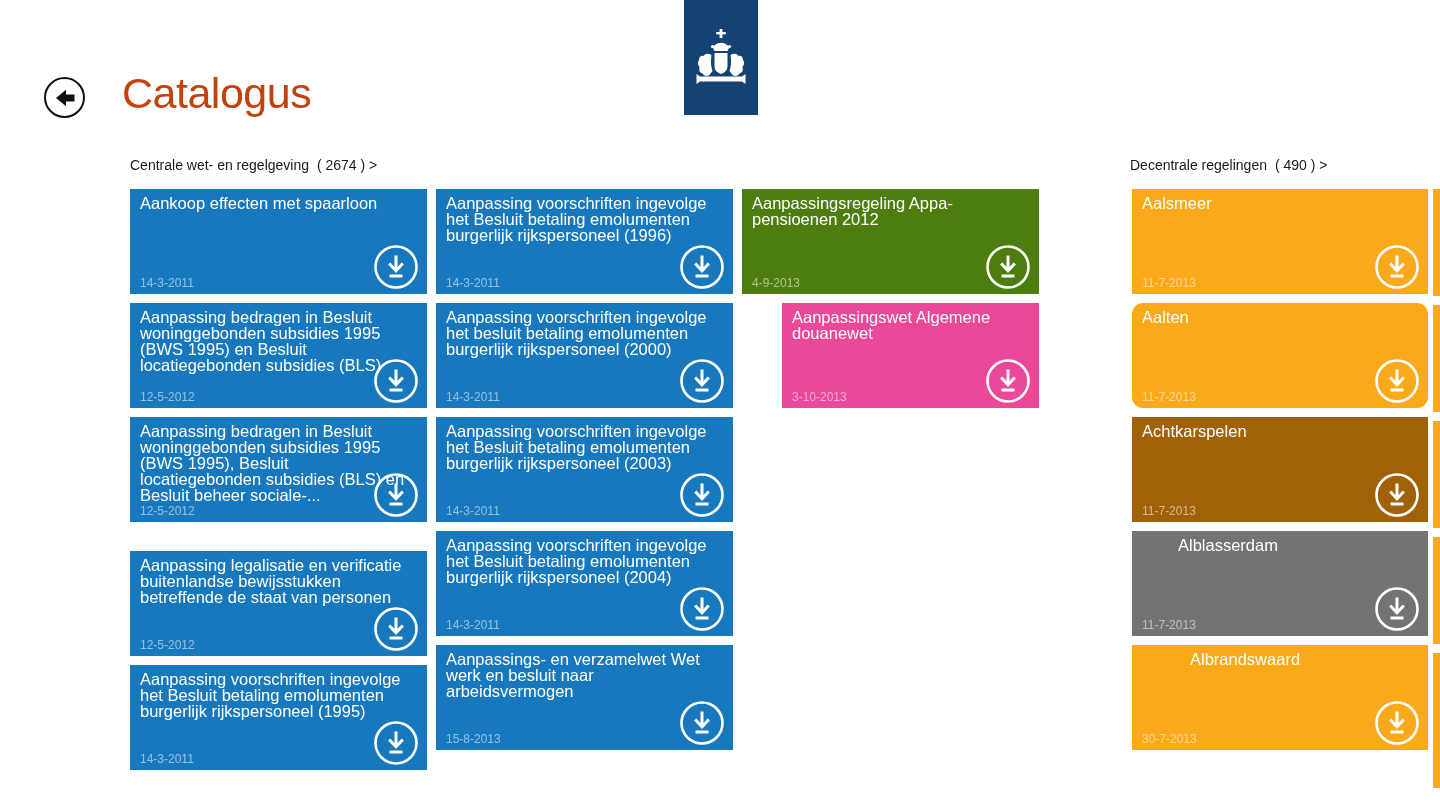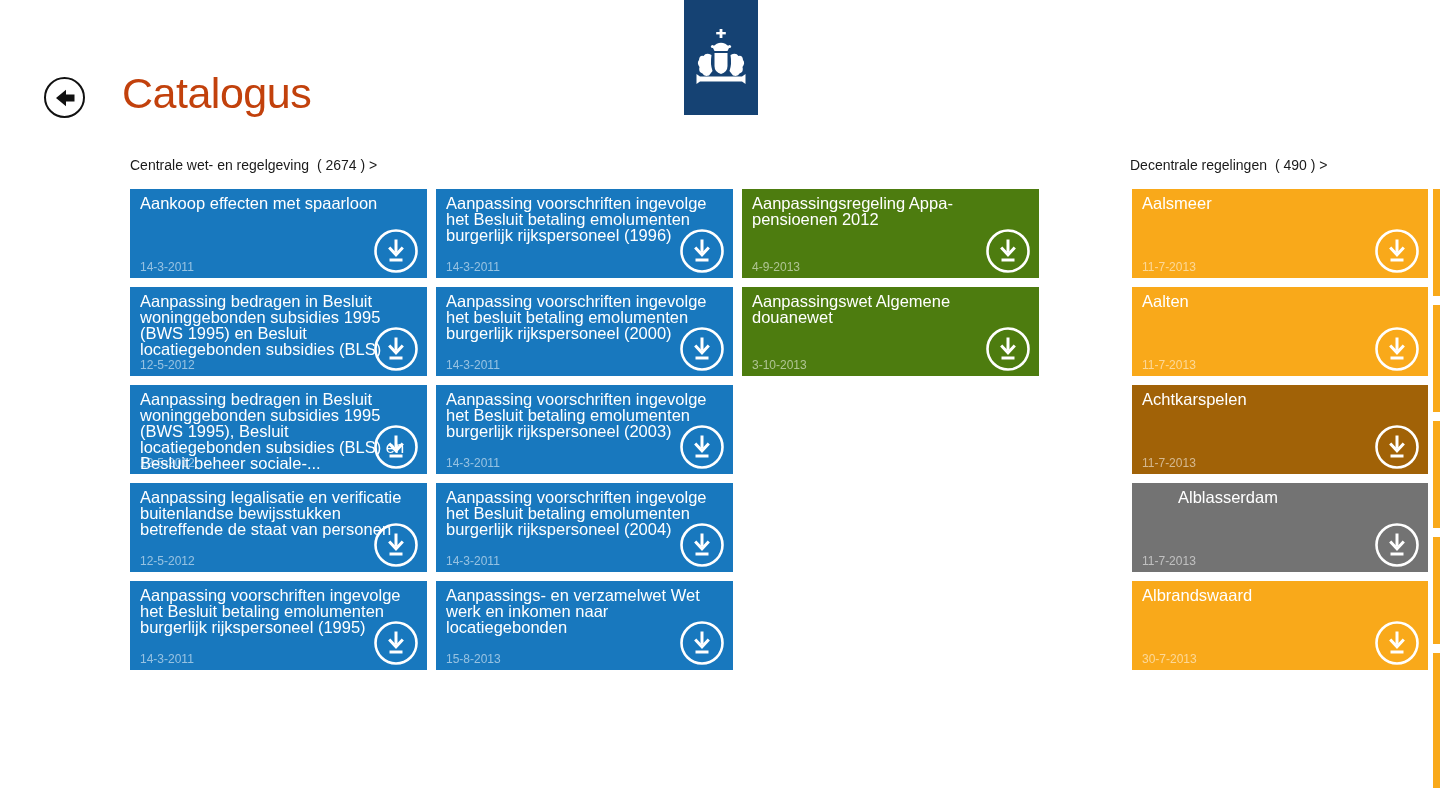--- a/index.html
+++ b/index.html
@@ -22,21 +22,21 @@
   #hdr-decentral { left:1130px; }
 
   
   .grid { position:absolute; top:189px; display:flex; gap:9px; }
   #grid-central   { left:130px; }
   #grid-decentral { left:1132px; }
   .column { display:flex; flex-direction:column; gap:9px; }
   #grid-central .column   { width:297px; }
   #grid-decentral .column { width:296px; }
 
-  .tile { position:relative; height:89px; color:#fff; cursor:pointer; overflow:hidden; }
+  .tile { position:relative; height:105px; color:#fff; cursor:pointer; overflow:hidden; }
   .tile-title { padding:6px 14px 0 10px; font-size:16.5px; line-height:16px; }
   .tile-date  { position:absolute; left:10px; bottom:4px; font-size:12px;
                 color:rgba(255,255,255,0.55); }
   .dl-icon { position:absolute; right:8px; bottom:4px; width:46px; height:46px; }
 
   
   .strip { position:absolute; left:1433px; top:189px; width:7px; }
   .strip .strip-tile { width:7px; height:107px; margin-bottom:9px; background:#f9a91a; }
   .strip .strip-tile.tall { height:135px; }
 </style>
@@ -110,21 +110,21 @@
       <div class="tile" style="background: rgb(24, 120, 190);">
         <div class="tile-title">Aanpassing bedragen in Besluit woninggebonden subsidies 1995 (BWS 1995), Besluit locatiegebonden subsidies (BLS) en Besluit beheer sociale-...</div>
         <div class="tile-date">12-5-2012</div>
   <svg class="dl-icon" viewBox="0 0 46 46">
     <circle cx="23" cy="23" r="20.5" fill="none" stroke="#ffffff" stroke-width="2.6"></circle>
     <line x1="23" y1="11.5" x2="23" y2="24.5" stroke="#ffffff" stroke-width="3"></line>
     <path d="M16.2,19.5 L23,26.8 L29.8,19.5" fill="none" stroke="#ffffff" stroke-width="3" stroke-linejoin="miter"></path>
     <line x1="16.5" y1="32" x2="29.5" y2="32" stroke="#ffffff" stroke-width="3"></line>
   </svg>
 </div>
-      <div class="tile" style="background: rgb(24, 120, 190);">
+      <div class="tile" style="background: rgb(24, 120, 190); margin-top: 20px;">
         <div class="tile-title">Aanpassing legalisatie en verificatie buitenlandse bewijsstukken betreffende de staat van personen</div>
         <div class="tile-date">12-5-2012</div>
   <svg class="dl-icon" viewBox="0 0 46 46">
     <circle cx="23" cy="23" r="20.5" fill="none" stroke="#ffffff" stroke-width="2.6"></circle>
     <line x1="23" y1="11.5" x2="23" y2="24.5" stroke="#ffffff" stroke-width="3"></line>
     <path d="M16.2,19.5 L23,26.8 L29.8,19.5" fill="none" stroke="#ffffff" stroke-width="3" stroke-linejoin="miter"></path>
     <line x1="16.5" y1="32" x2="29.5" y2="32" stroke="#ffffff" stroke-width="3"></line>
   </svg>
 </div>
       <div class="tile" style="background: rgb(24, 120, 190);">
@@ -173,42 +173,42 @@
         <div class="tile-title">Aanpassing voorschriften ingevolge het Besluit betaling emolumenten burgerlijk rijkspersoneel (2004)</div>
         <div class="tile-date">14-3-2011</div>
   <svg class="dl-icon" viewBox="0 0 46 46">
     <circle cx="23" cy="23" r="20.5" fill="none" stroke="#ffffff" stroke-width="2.6"></circle>
     <line x1="23" y1="11.5" x2="23" y2="24.5" stroke="#ffffff" stroke-width="3"></line>
     <path d="M16.2,19.5 L23,26.8 L29.8,19.5" fill="none" stroke="#ffffff" stroke-width="3" stroke-linejoin="miter"></path>
     <line x1="16.5" y1="32" x2="29.5" y2="32" stroke="#ffffff" stroke-width="3"></line>
   </svg>
 </div>
       <div class="tile" style="background: rgb(24, 120, 190);">
-        <div class="tile-title">Aanpassings- en verzamelwet Wet werk en inkomen naar locatiegebonden</div>
+        <div class="tile-title">Aanpassings- en verzamelwet Wet werk en besluit naar arbeidsvermogen</div>
         <div class="tile-date">15-8-2013</div>
   <svg class="dl-icon" viewBox="0 0 46 46">
     <circle cx="23" cy="23" r="20.5" fill="none" stroke="#ffffff" stroke-width="2.6"></circle>
     <line x1="23" y1="11.5" x2="23" y2="24.5" stroke="#ffffff" stroke-width="3"></line>
     <path d="M16.2,19.5 L23,26.8 L29.8,19.5" fill="none" stroke="#ffffff" stroke-width="3" stroke-linejoin="miter"></path>
     <line x1="16.5" y1="32" x2="29.5" y2="32" stroke="#ffffff" stroke-width="3"></line>
   </svg>
 </div>
     </div>
     <div class="column">
       <div class="tile" style="background: #4d7c0f;">
         <div class="tile-title">Aanpassingsregeling Appa-pensioenen 2012</div>
         <div class="tile-date">4-9-2013</div>
   <svg class="dl-icon" viewBox="0 0 46 46">
     <circle cx="23" cy="23" r="20.5" fill="none" stroke="#ffffff" stroke-width="2.6"></circle>
     <line x1="23" y1="11.5" x2="23" y2="24.5" stroke="#ffffff" stroke-width="3"></line>
     <path d="M16.2,19.5 L23,26.8 L29.8,19.5" fill="none" stroke="#ffffff" stroke-width="3" stroke-linejoin="miter"></path>
     <line x1="16.5" y1="32" x2="29.5" y2="32" stroke="#ffffff" stroke-width="3"></line>
   </svg>
 </div>
-      <div class="tile" style="background: #4d7c0f;">
+      <div class="tile" style="background: #ec4899; margin-left: 40px;">
         <div class="tile-title">Aanpassingswet Algemene douanewet</div>
         <div class="tile-date">3-10-2013</div>
   <svg class="dl-icon" viewBox="0 0 46 46">
     <circle cx="23" cy="23" r="20.5" fill="none" stroke="#ffffff" stroke-width="2.6"></circle>
     <line x1="23" y1="11.5" x2="23" y2="24.5" stroke="#ffffff" stroke-width="3"></line>
     <path d="M16.2,19.5 L23,26.8 L29.8,19.5" fill="none" stroke="#ffffff" stroke-width="3" stroke-linejoin="miter"></path>
     <line x1="16.5" y1="32" x2="29.5" y2="32" stroke="#ffffff" stroke-width="3"></line>
   </svg>
 </div>
     </div>
@@ -218,21 +218,21 @@
       <div class="tile" style="background: rgb(249, 169, 26);">
         <div class="tile-title">Aalsmeer</div>
         <div class="tile-date">11-7-2013</div>
   <svg class="dl-icon" viewBox="0 0 46 46">
     <circle cx="23" cy="23" r="20.5" fill="none" stroke="#ffffff" stroke-width="2.6"></circle>
     <line x1="23" y1="11.5" x2="23" y2="24.5" stroke="#ffffff" stroke-width="3"></line>
     <path d="M16.2,19.5 L23,26.8 L29.8,19.5" fill="none" stroke="#ffffff" stroke-width="3" stroke-linejoin="miter"></path>
     <line x1="16.5" y1="32" x2="29.5" y2="32" stroke="#ffffff" stroke-width="3"></line>
   </svg>
 </div>
-      <div class="tile" style="background: rgb(249, 169, 26);">
+      <div class="tile" style="background: rgb(249, 169, 26); border-radius: 11px;">
         <div class="tile-title">Aalten</div>
         <div class="tile-date">11-7-2013</div>
   <svg class="dl-icon" viewBox="0 0 46 46">
     <circle cx="23" cy="23" r="20.5" fill="none" stroke="#ffffff" stroke-width="2.6"></circle>
     <line x1="23" y1="11.5" x2="23" y2="24.5" stroke="#ffffff" stroke-width="3"></line>
     <path d="M16.2,19.5 L23,26.8 L29.8,19.5" fill="none" stroke="#ffffff" stroke-width="3" stroke-linejoin="miter"></path>
     <line x1="16.5" y1="32" x2="29.5" y2="32" stroke="#ffffff" stroke-width="3"></line>
   </svg>
 </div>
       <div class="tile" style="background: #a16207;">
@@ -248,21 +248,21 @@
       <div class="tile" style="background: #737373; padding-left: 36px;">
         <div class="tile-title">Alblasserdam</div>
         <div class="tile-date">11-7-2013</div>
   <svg class="dl-icon" viewBox="0 0 46 46">
     <circle cx="23" cy="23" r="20.5" fill="none" stroke="#ffffff" stroke-width="2.6"></circle>
     <line x1="23" y1="11.5" x2="23" y2="24.5" stroke="#ffffff" stroke-width="3"></line>
     <path d="M16.2,19.5 L23,26.8 L29.8,19.5" fill="none" stroke="#ffffff" stroke-width="3" stroke-linejoin="miter"></path>
     <line x1="16.5" y1="32" x2="29.5" y2="32" stroke="#ffffff" stroke-width="3"></line>
   </svg>
 </div>
-      <div class="tile" style="background: rgb(249, 169, 26);">
+      <div class="tile" style="background: rgb(249, 169, 26); padding-left: 48px;">
         <div class="tile-title">Albrandswaard</div>
         <div class="tile-date">30-7-2013</div>
   <svg class="dl-icon" viewBox="0 0 46 46">
     <circle cx="23" cy="23" r="20.5" fill="none" stroke="#ffffff" stroke-width="2.6"></circle>
     <line x1="23" y1="11.5" x2="23" y2="24.5" stroke="#ffffff" stroke-width="3"></line>
     <path d="M16.2,19.5 L23,26.8 L29.8,19.5" fill="none" stroke="#ffffff" stroke-width="3" stroke-linejoin="miter"></path>
     <line x1="16.5" y1="32" x2="29.5" y2="32" stroke="#ffffff" stroke-width="3"></line>
   </svg>
 </div>
     </div>

